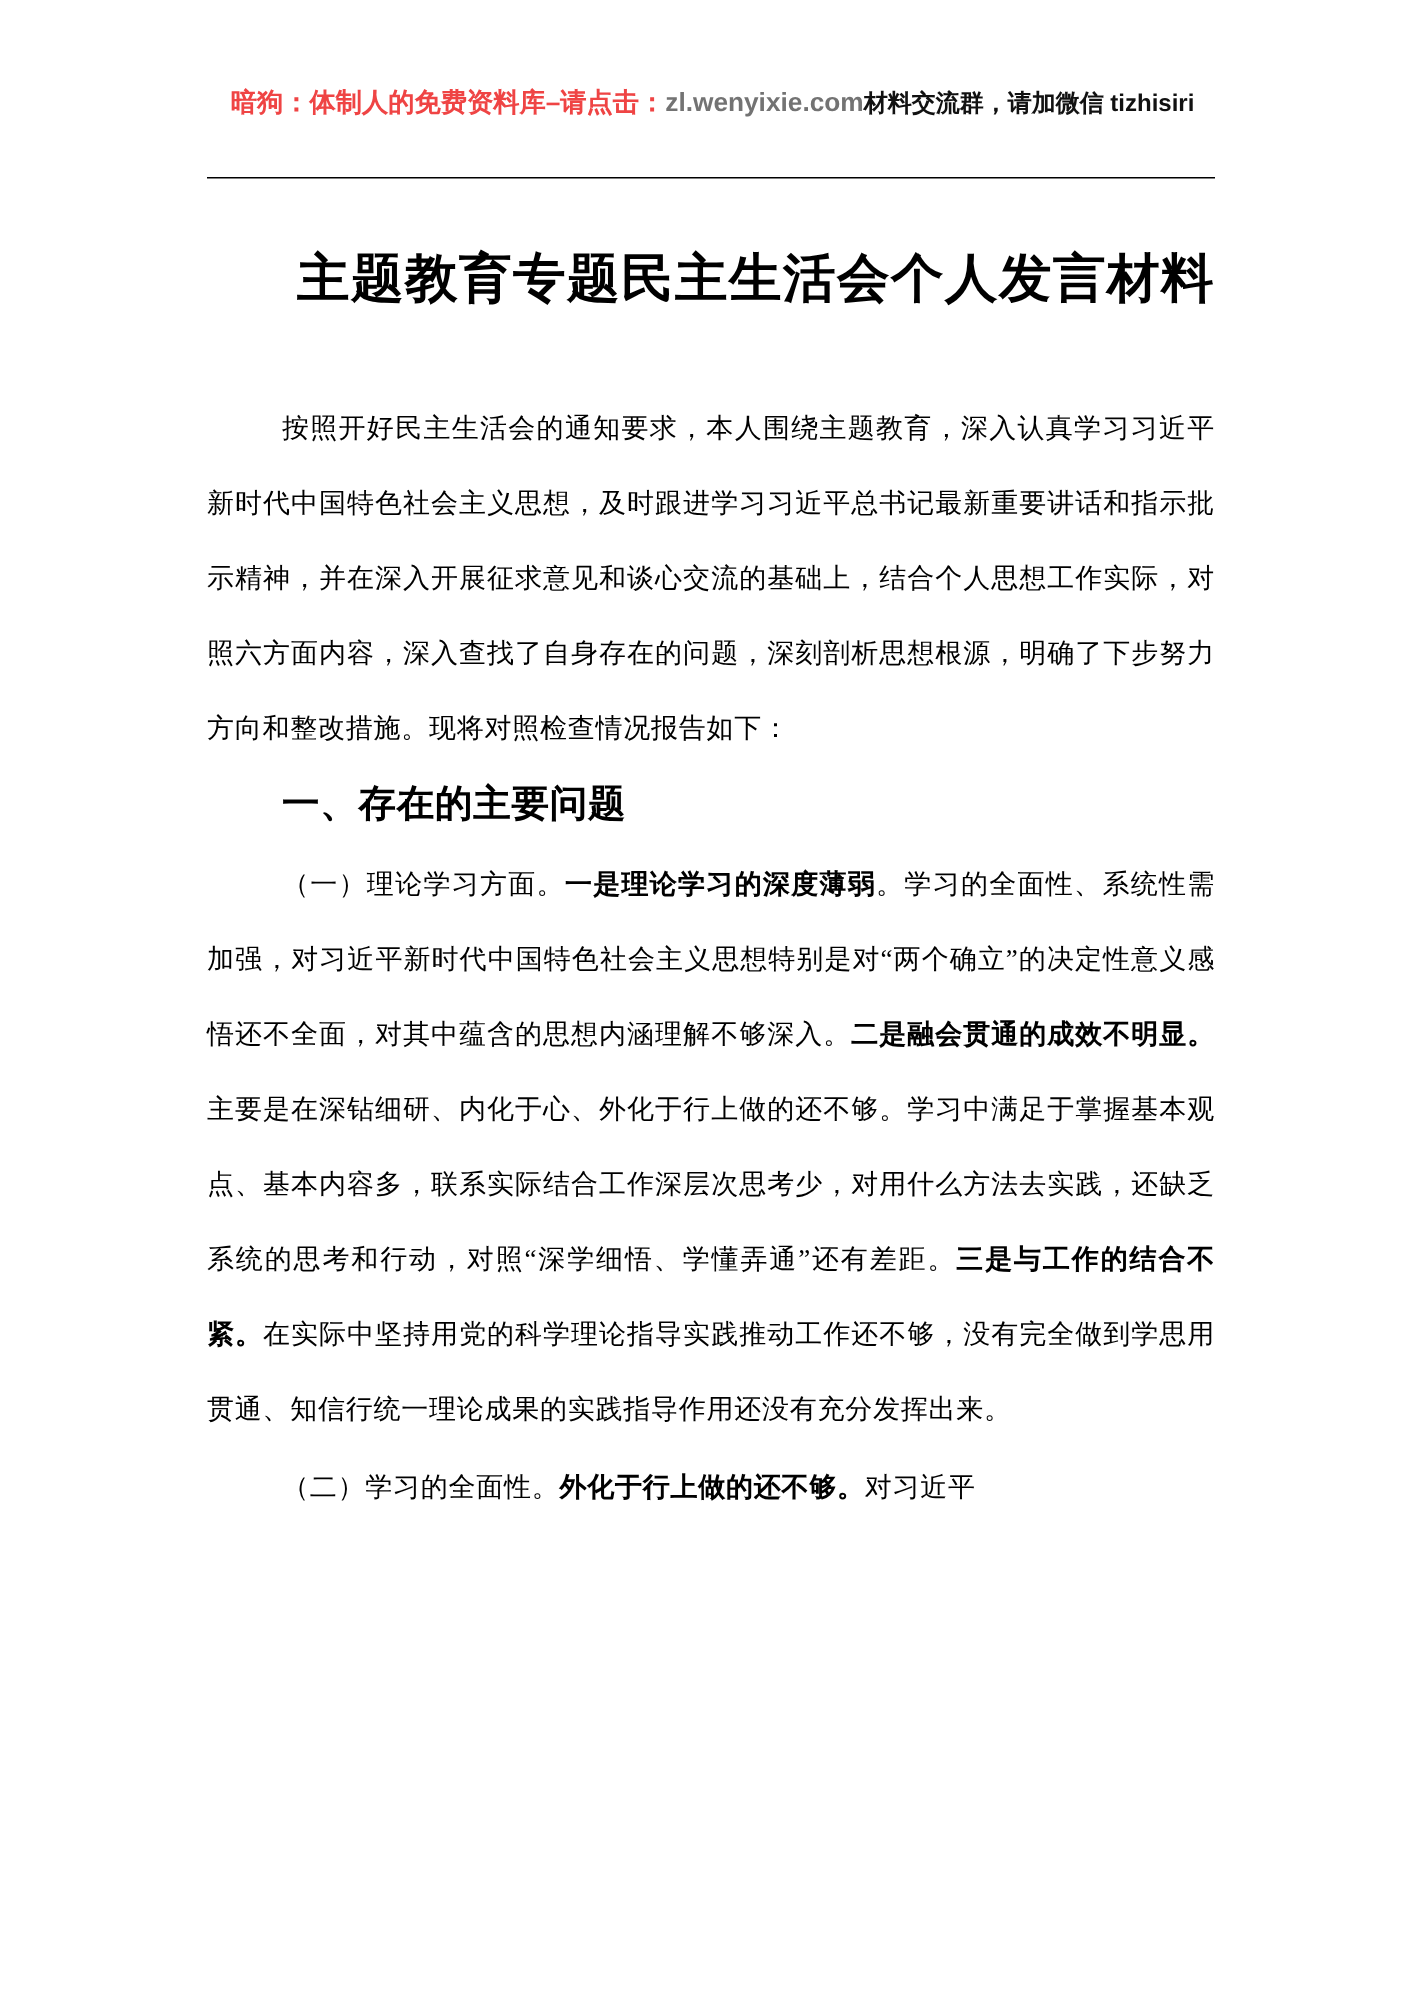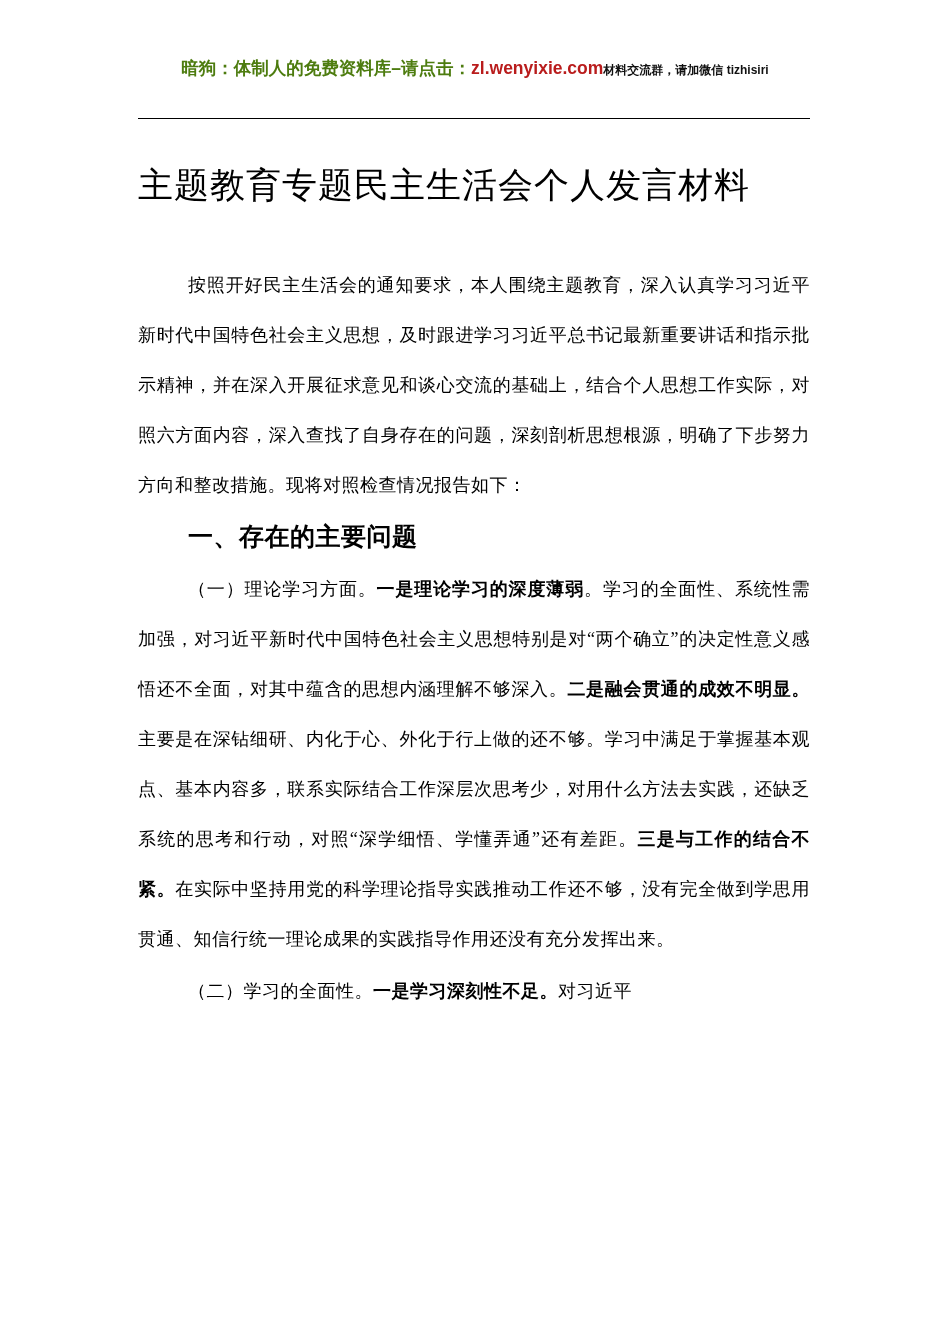--- a/index.html
+++ b/index.html
@@ -33,58 +33,58 @@
     font-family: "Liberation Sans", "DejaVu Sans", sans-serif;
     font-size: 17px;
     line-height: 24px;
     white-space: nowrap;
   }
   .banner .seg {
     display: inline;
     vertical-align: baseline;
   }
   .banner .red {
-    color: #4d7c0f;
+    color: #ef4444;
     font-weight: bold;
     font-size: 17.5px;
   }
   .banner .link {
-    color: #b91c1c;
+    color: #737373;
     text-decoration: none;
     font-weight: bold;
     font-size: 17.5px;
   }
   .banner .black {
     color: #111111;
     font-weight: bold;
-    font-size: 12px;
+    font-size: 16px;
     margin-left: 0;
   }
   .banner-rule {
     position: absolute;
     top: 118px;
     left: 138px;
     width: 672px;
     height: 1px;
     background: #000000;
   }
 
   
   .doc {
     position: absolute;
     top: 160px;
     left: 138px;
     width: 672px;
   }
   .doc-title {
     font-family: "Liberation Serif", "DejaVu Serif", serif;
-    font-weight: normal;
+    font-weight: bold;
     font-size: 35px;
     line-height: 52px;
-    text-align: left;
+    text-align: right;
     letter-spacing: 1px;
     margin: 0 0 48px 0;
   }
   p.para {
     margin: 0 0 2px 0;
     font-size: 18px;
     line-height: 50px;
     text-align: justify;
     text-justify: inter-ideograph;
     text-indent: 50px;
@@ -121,16 +121,16 @@
     <p class="para">
       <span>按照开好民主生活会的通知要求，本人围绕主题教育，深入认真学习习近平新时代中国特色社会主义思想，及时跟进学习习近平总书记最新重要讲话和指示批示精神，并在深入开展征求意见和谈心交流的基础上，结合个人思想工作实际，对照六方面内容，深入查找了自身存在的问题，深刻剖析思想根源，明确了下步努力方向和整改措施。现将对照检查情况报告如下：</span>
     </p>
 
     <p class="heading">
       <span>一、存在的主要问题</span>
     </p>
 
     <p class="para"><span>（一）理论学习方面。</span><span class="b">一是理论学习的深度薄弱</span><span>。学习的全面性、系统性需加强，对习近平新时代中国特色社会主义思想特别是对“两个确立”的决定性意义感悟还不全面，对其中蕴含的思想内涵理解不够深入。</span><span class="b">二是融会贯通的成效不明显。</span><span>主要是在深钻细研、内化于心、外化于行上做的还不够。学习中满足于掌握基本观点、基本内容多，联系实际结合工作深层次思考少，对用什么方法去实践，还缺乏系统的思考和行动，对照“深学细悟、学懂弄通”还有差距。</span><span class="b">三是与工作的结合不紧。</span><span>在实际中坚持用党的科学理论指导实践推动工作还不够，没有完全做到学思用贯通、知信行统一理论成果的实践指导作用还没有充分发挥出来。</span></p>
 
-    <p class="para"><span>（二）学习的全面性。</span><span class="b">一是学习深刻性不足。</span><span>对习近平</span></p>
+    <p class="para"><span>（二）学习的全面性。</span><span class="b">外化于行上做的还不够。</span><span>对习近平</span></p>
 
   </div>
 </div>
 
 </body></html>

